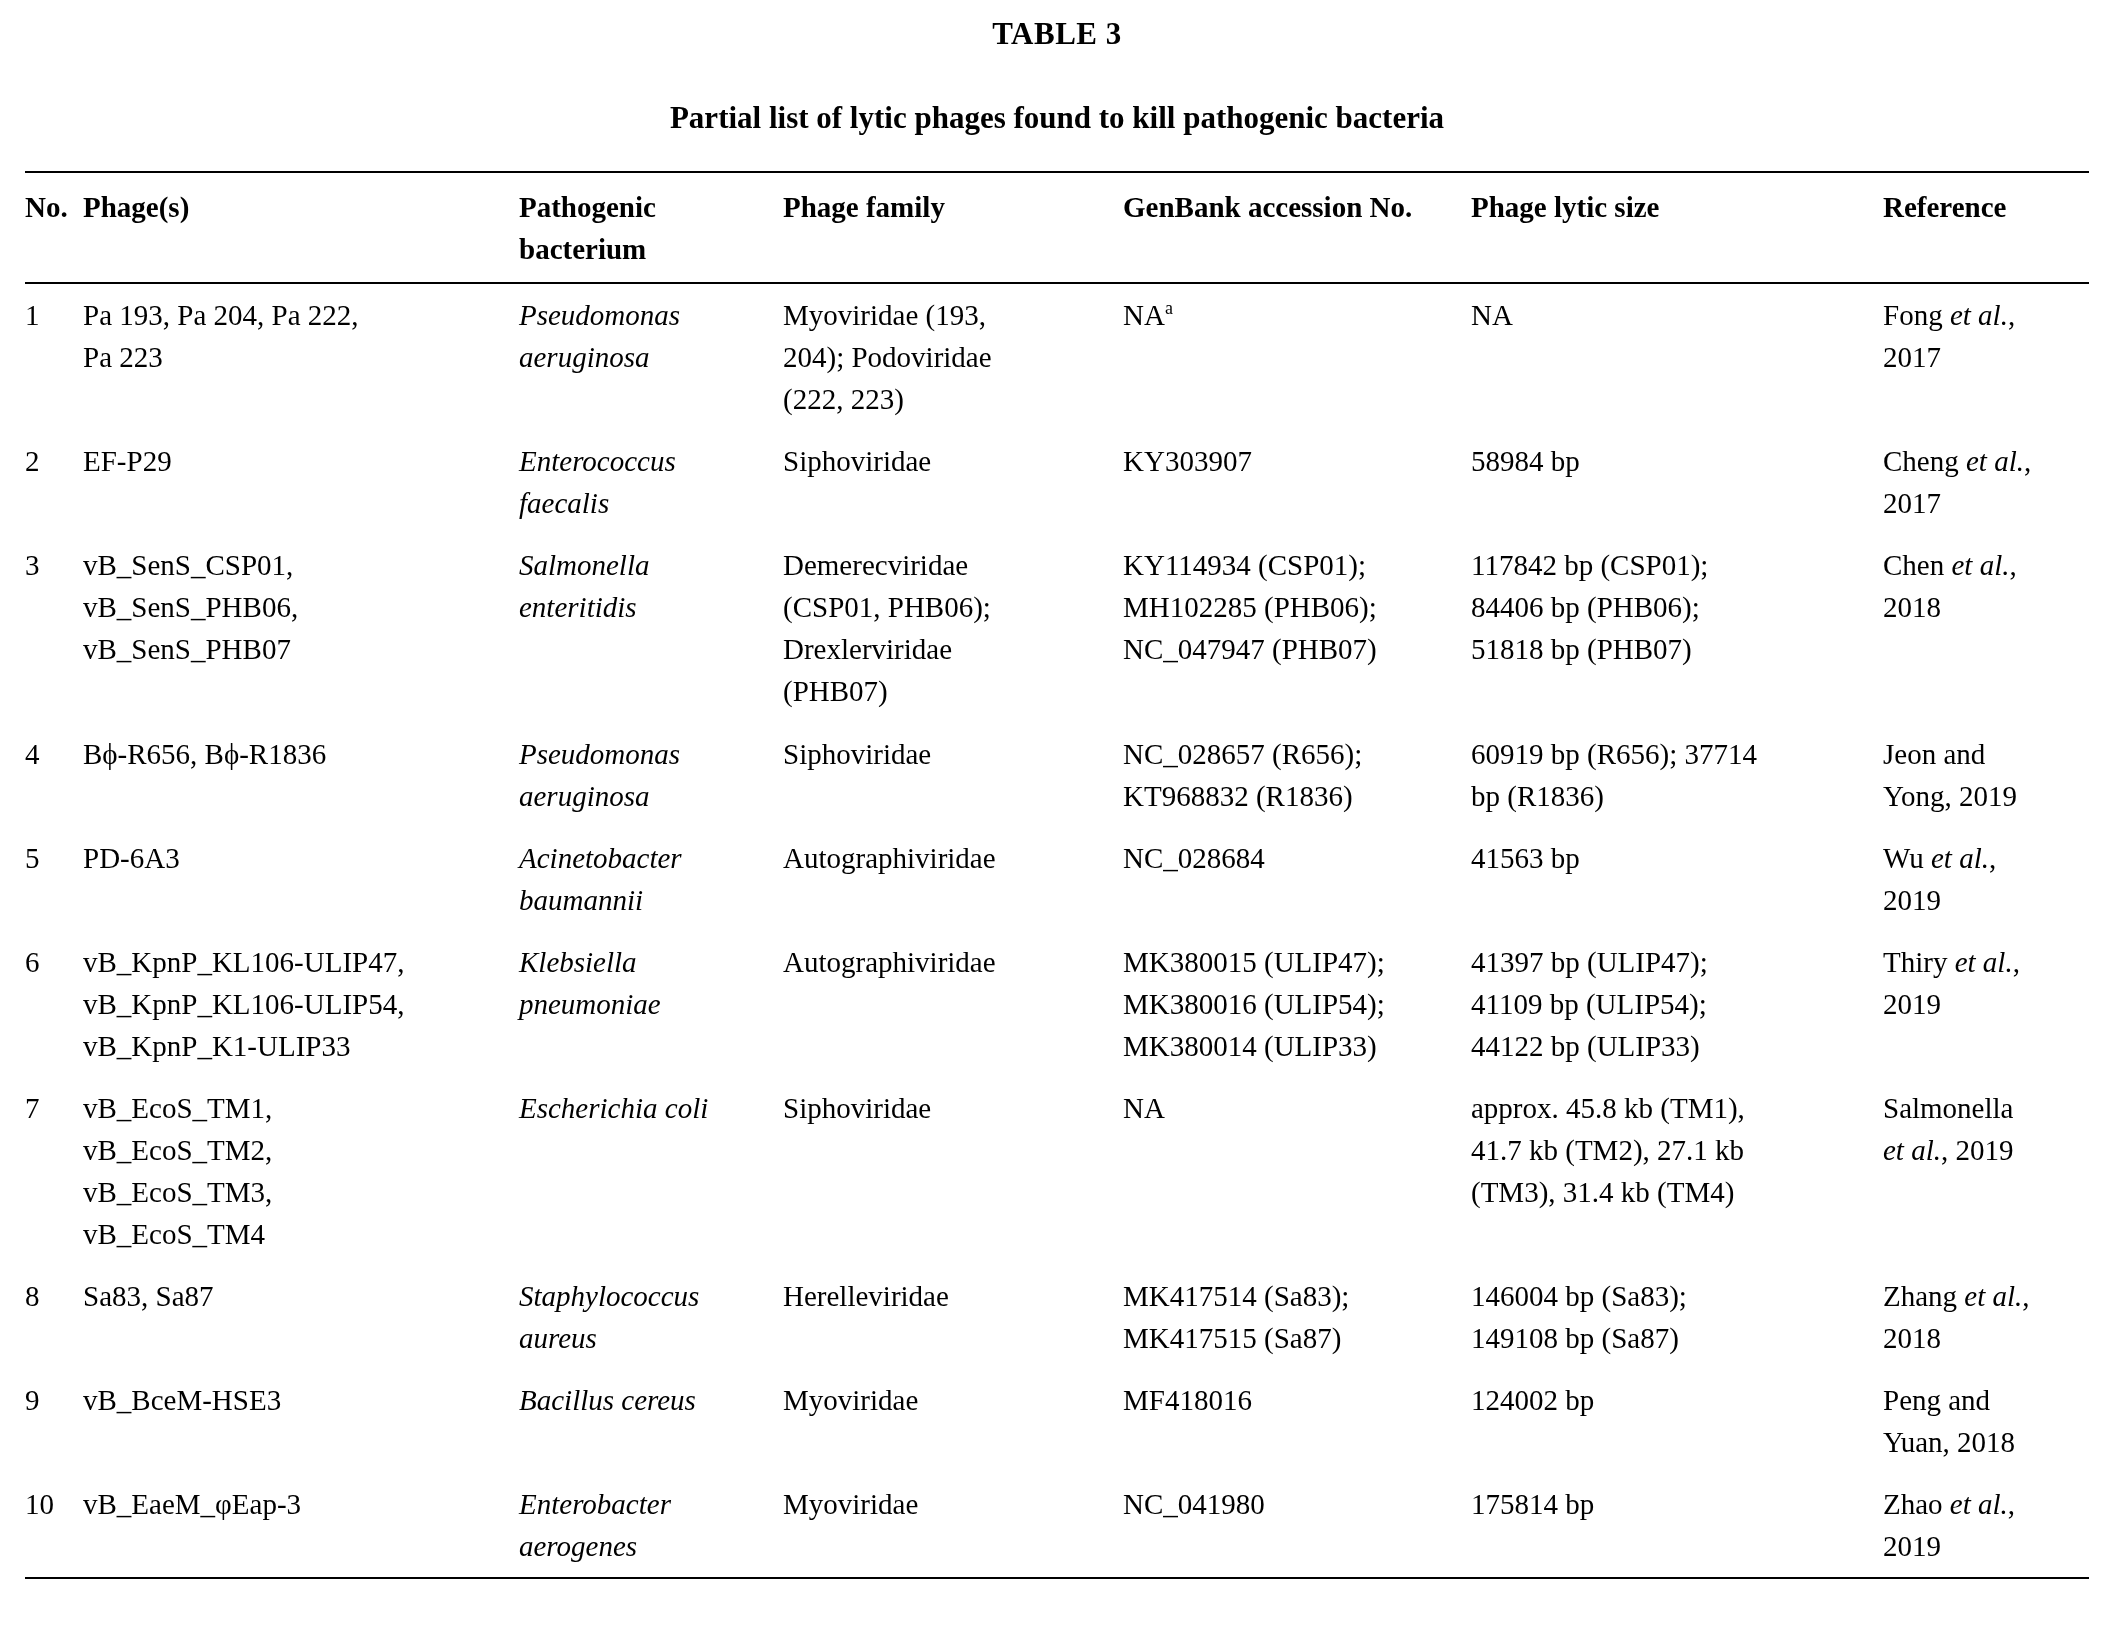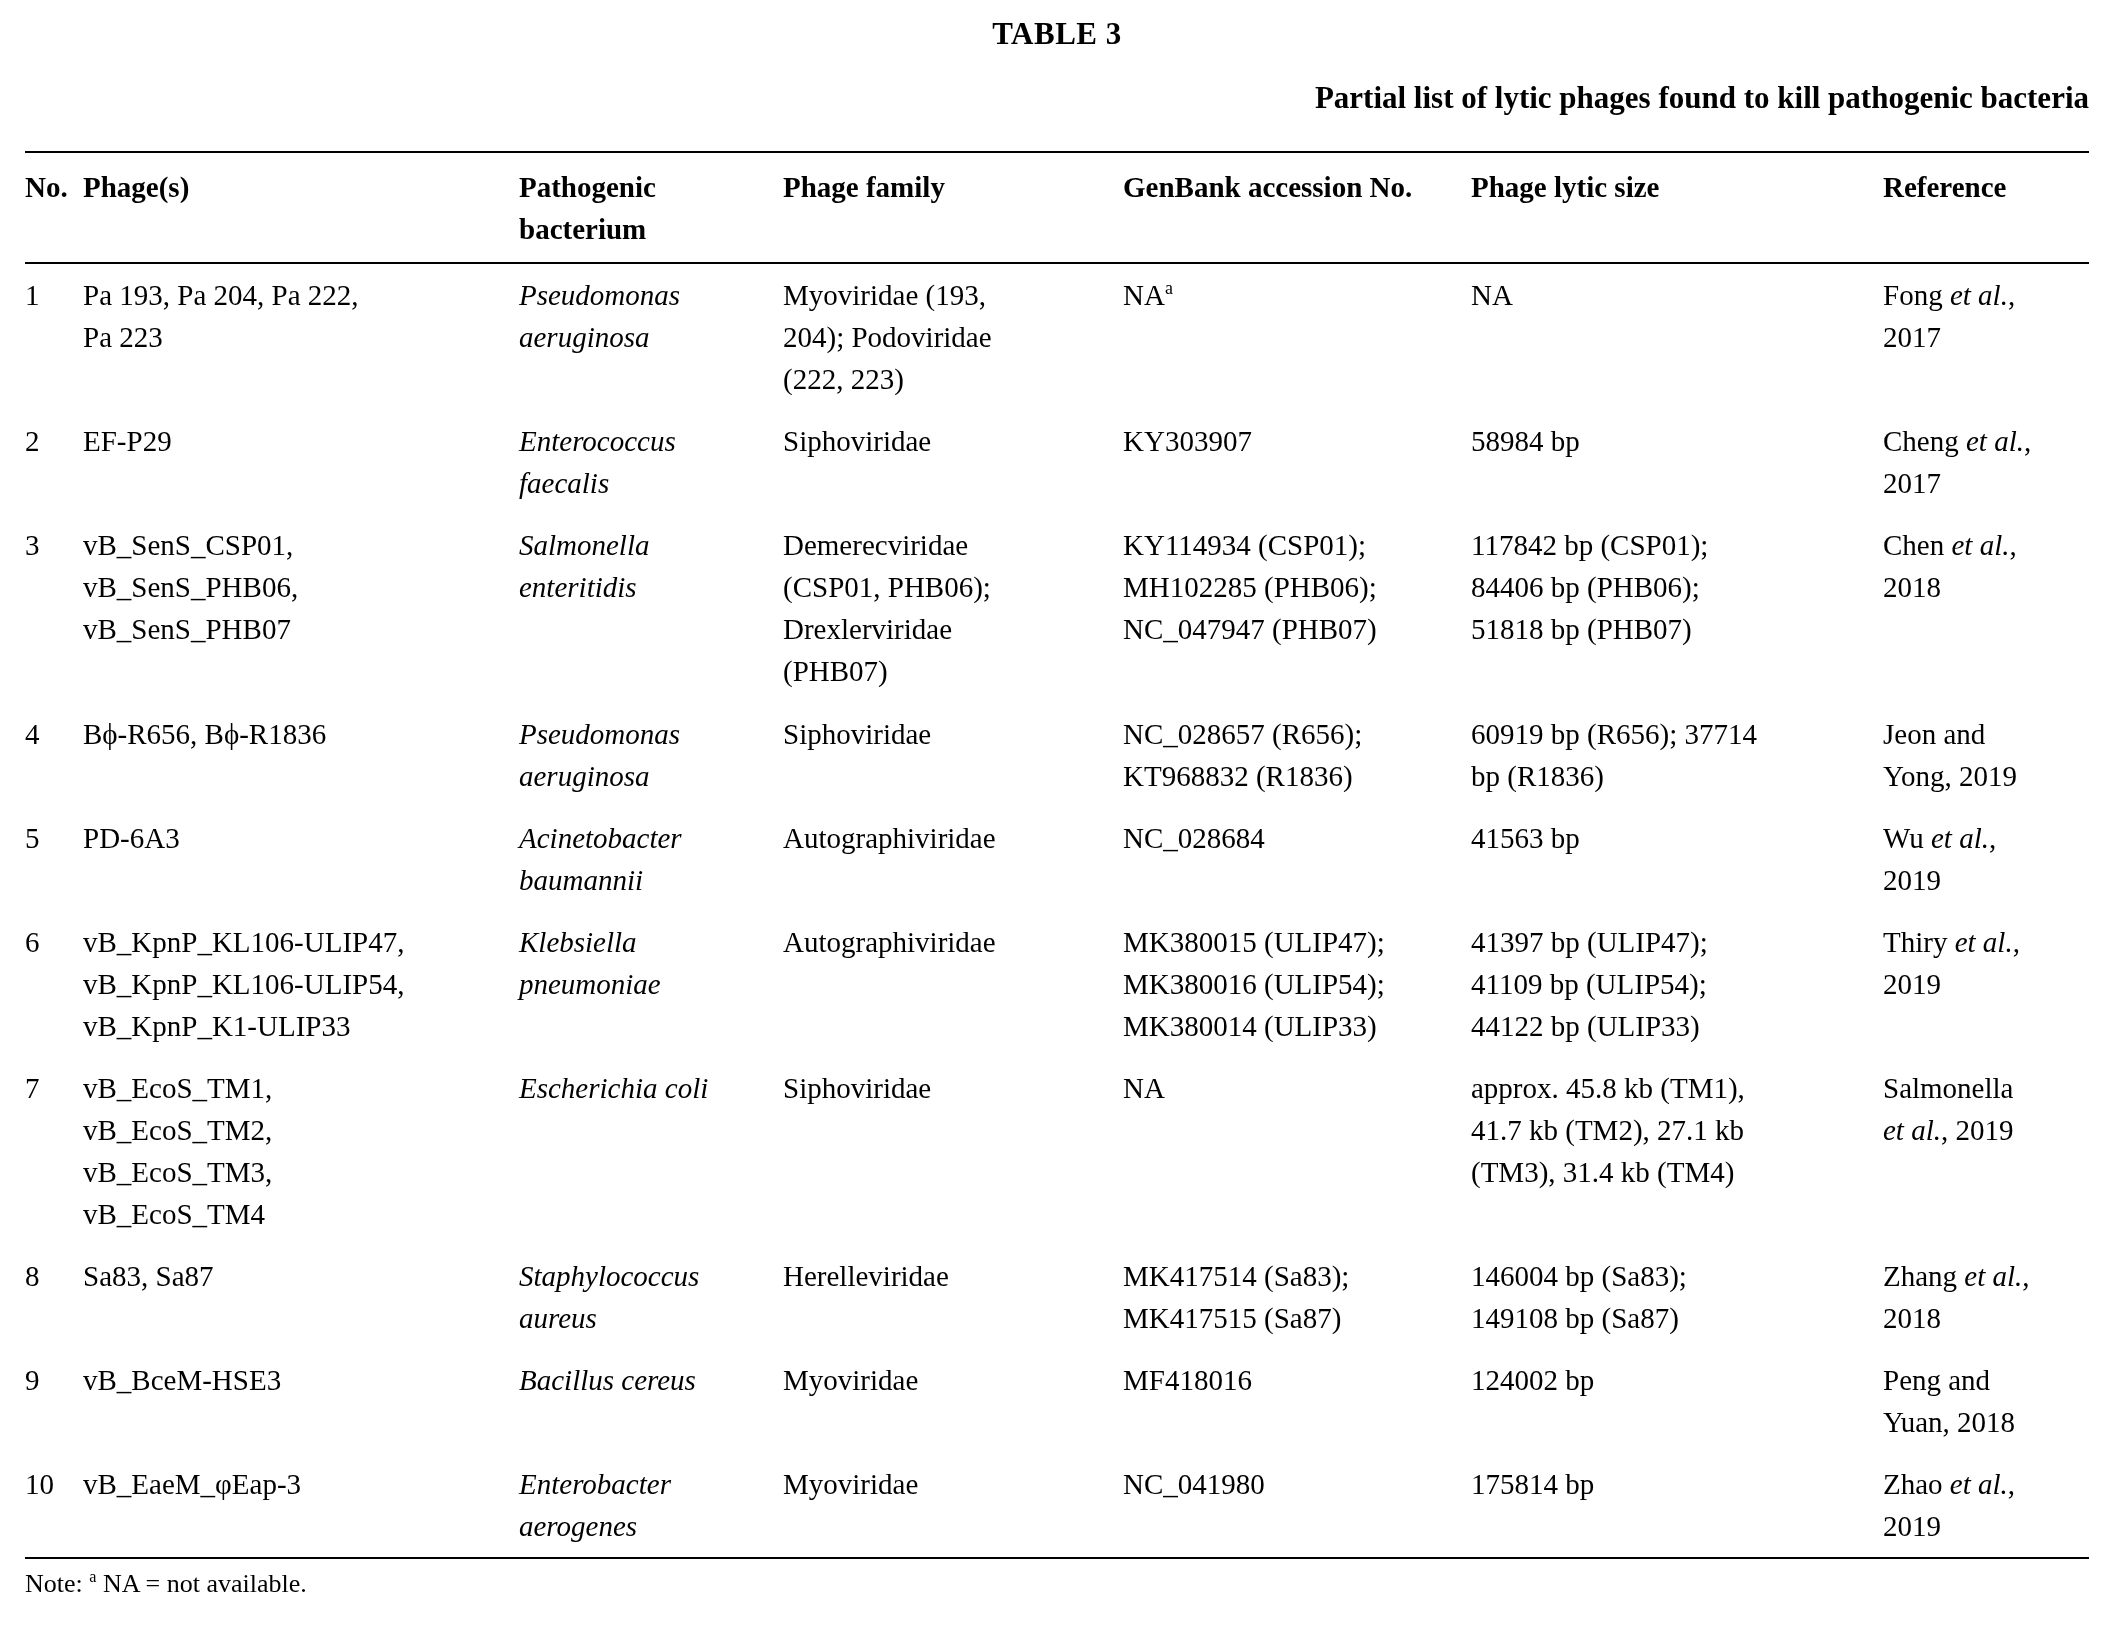--- a/index.html
+++ b/index.html
@@ -22,24 +22,24 @@
     padding: 16px 25px 0 25px;
     border-radius: 17px;
   }
   .tbl-label {
     text-align: center;
     font-weight: 700;
     font-size: 31px;
     letter-spacing: 0.5px;
   }
   .tbl-caption {
-    text-align: right;
+    text-align: center;
     font-weight: 700;
     font-size: 31px;
-    margin-top: 28px;
+    margin-top: 48px;
   }
   table.data-table {
     width: 100%;
     border-collapse: collapse;
     table-layout: fixed;
     margin-top: 35px;
     font-size: 29px;
   }
   thead th {
     text-align: left;
@@ -326,19 +326,14 @@
             <div>NC_041980</div>
           </td>
           <td>
             <div>175814 bp</div>
           </td>
           <td><span class="ref"><div><span>Zhao </span><i>et al.</i><span>,</span></div><div><span>2019</span></div></span></td>
         </tr>
       </tbody>
   </table>
 
-  <div class="note">
-    <span>Note:</span>
-    <sup>a</sup>
-    <span>NA = not available.</span>
-  </div>
 
 </div>
 
 </body></html>

